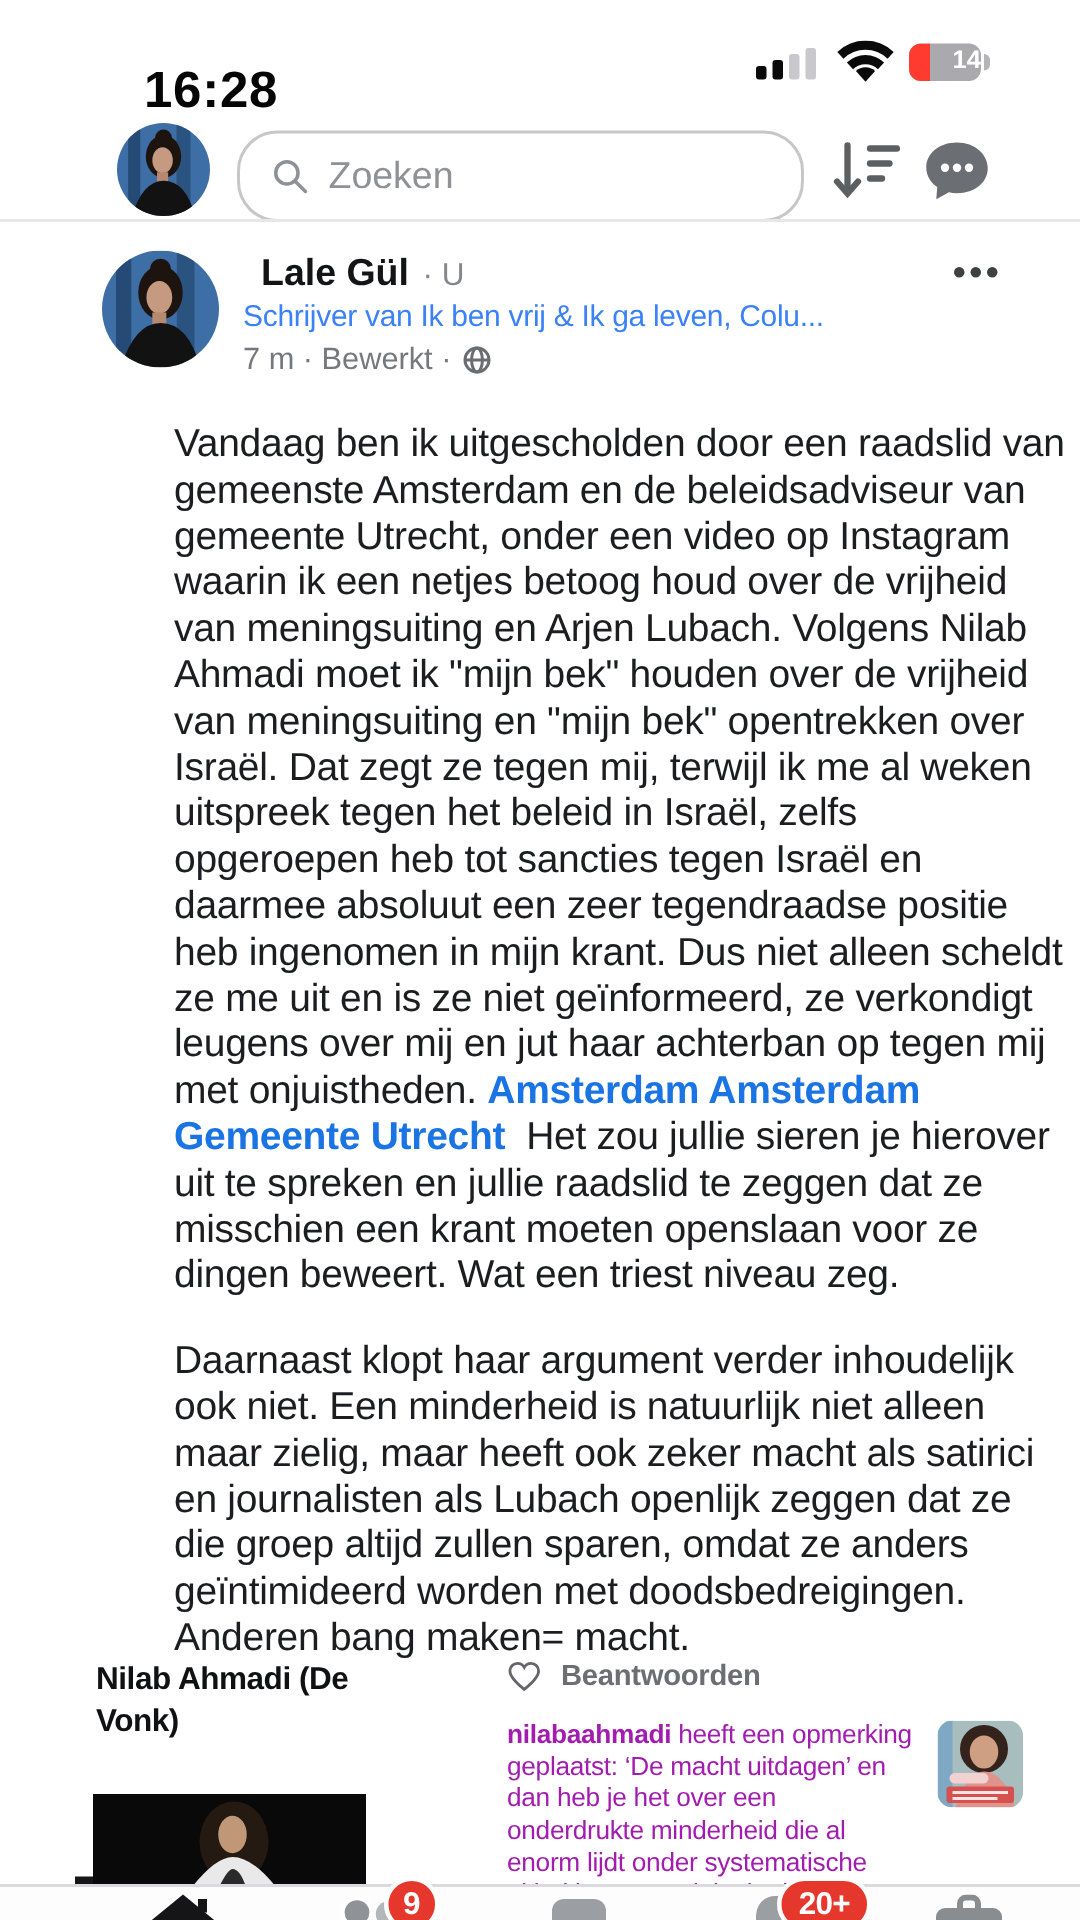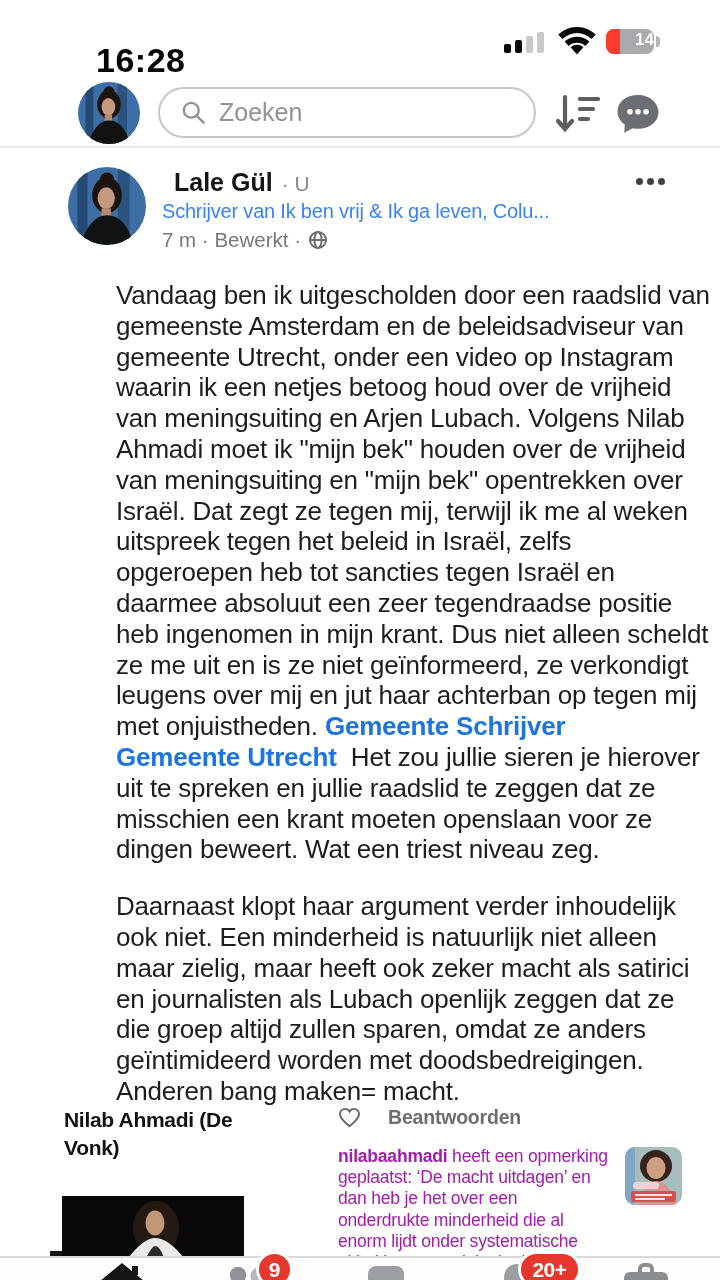--- a/index.html
+++ b/index.html
@@ -13,21 +13,21 @@
   .signal{left:504px;top:30px;width:46px;height:23px;display:flex;align-items:flex-end;gap:4px;}
   .signal .bar{width:7px;border-radius:2px;background:#0a0a0a;}
   .signal .bar.dim{background:#c9c9cd;}
   .wifi-wrap{left:556px;top:27px;}
   .battery{left:606px;top:29px;width:48px;height:25px;border-radius:8px;background:#a9a9ae;overflow:hidden;}
   .battery .fill{position:absolute;left:0;top:0;bottom:0;width:14px;background:var(--battery_red,#ff3b30);}
   .battery .pct{position:absolute;left:0;right:0;top:1px;text-align:right;font-size:17px;font-weight:700;color:#fff;}
   .battery-nub{left:656px;top:36px;width:4px;height:11px;border-radius:0 4px 4px 0;background:#b5b5b9;}
   
   .header-avatar{left:78px;top:82px;width:62px;height:62px;border-radius:50%;overflow:hidden;}
-  .search-pill{left:158px;top:87px;width:378px;height:51px;border:2px solid #c6c6cb;border-radius:27px;
+  .search-pill{left:158px;top:87px;width:378px;height:61px;border:2px solid #c6c6cb;border-radius:27px;
     box-sizing:border-box;display:flex;align-items:center;gap:12px;padding-left:20px;background:#fff;}
   .search-placeholder{font-size:25px;color:#8e9297;}
   .icon-btn{display:flex;align-items:center;justify-content:center;}
   .sort-wrap{left:554px;top:90px;}
   .chat-wrap{left:614px;top:92px;}
   .header-divider{left:0;top:146px;width:720px;height:2px;background:#e7e7e9;}
   
   .post-avatar{left:68px;top:167px;width:78px;height:78px;border-radius:50%;overflow:hidden;}
   .post-name-row{left:162px;top:168px;font-size:25px;font-weight:700;color:#121416;white-space:nowrap;margin-left:12px;}
   .author-suffix{font-weight:400;font-size:21px;color:#84878b;margin-left:9px;}
@@ -38,21 +38,21 @@
   
   .post-body{left:68px;top:280px;width:652px;margin-left:48px;}
   .post-para{white-space:pre;font-size:26px;line-height:30.8px;letter-spacing:-.2px;color:#1b1d20;}
   .post-para + .post-para{margin-top:26px;}
   .body-link{color:var(--link_blue,#1b74e4);font-weight:700;text-decoration:none;cursor:pointer;}
   
   .att-left-title{left:64px;top:1106px;font-size:21px;font-weight:700;line-height:28px;
     letter-spacing:-.3px;color:#101113;white-space:pre;}
   .att-left-image{left:62px;top:1196px;width:182px;height:62px;overflow:hidden;}
   .att-left-base{left:50px;top:1251px;width:126px;height:7px;background:#161616;}
-  .reply-row{left:338px;top:1106px;display:flex;align-items:center;gap:27px;}
+  .reply-row{left:338px;top:1106px;display:flex;align-items:center;gap:13px;}
   .reply-label{font-size:19.5px;font-weight:600;color:#6b6e72;letter-spacing:-.2px;}
   .comment{left:338px;top:1146px;white-space:pre;font-size:17.5px;line-height:21.2px;
     letter-spacing:-.2px;color:#a21caf;}
   .comment-author{font-weight:700;}
   .comment-thumb{left:625px;top:1147px;width:57px;height:58px;border-radius:10px;overflow:hidden;}
   
   .bottom-nav{left:0;top:1256px;width:720px;height:26px;background:#fdfdfd;border-top:2px solid #dadadd;z-index:40;}
   .nav-item{position:absolute;z-index:41;}
   .badge{position:absolute;z-index:42;background:var(--badge_red,#e5372b);color:#fff;font-weight:700;
     border:3px solid #fff;display:flex;align-items:center;justify-content:center;box-sizing:border-box;}
@@ -164,21 +164,21 @@
 van meningsuiting en Arjen Lubach. Volgens Nilab
 Ahmadi moet ik "mijn bek" houden over de vrijheid
 van meningsuiting en "mijn bek" opentrekken over
 Israël. Dat zegt ze tegen mij, terwijl ik me al weken
 uitspreek tegen het beleid in Israël, zelfs
 opgeroepen heb tot sancties tegen Israël en
 daarmee absoluut een zeer tegendraadse positie
 heb ingenomen in mijn krant. Dus niet alleen scheldt
 ze me uit en is ze niet geïnformeerd, ze verkondigt
 leugens over mij en jut haar achterban op tegen mij
-met onjuistheden. </span><a class="body-link">Gemeente Schrijver</a><span>
+met onjuistheden. </span><a class="body-link">Amsterdam Amsterdam</a><span>
 </span><a class="body-link">Gemeente Utrecht</a><span>  Het zou jullie sieren je hierover
 uit te spreken en jullie raadslid te zeggen dat ze
 misschien een krant moeten openslaan voor ze
 dingen beweert. Wat een triest niveau zeg.</span></div>
   <div class="post-para">Daarnaast klopt haar argument verder inhoudelijk
 ook niet. Een minderheid is natuurlijk niet alleen
 maar zielig, maar heeft ook zeker macht als satirici
 en journalisten als Lubach openlijk zeggen dat ze
 die groep altijd zullen sparen, omdat ze anders
 geïntimideerd worden met doodsbedreigingen.

